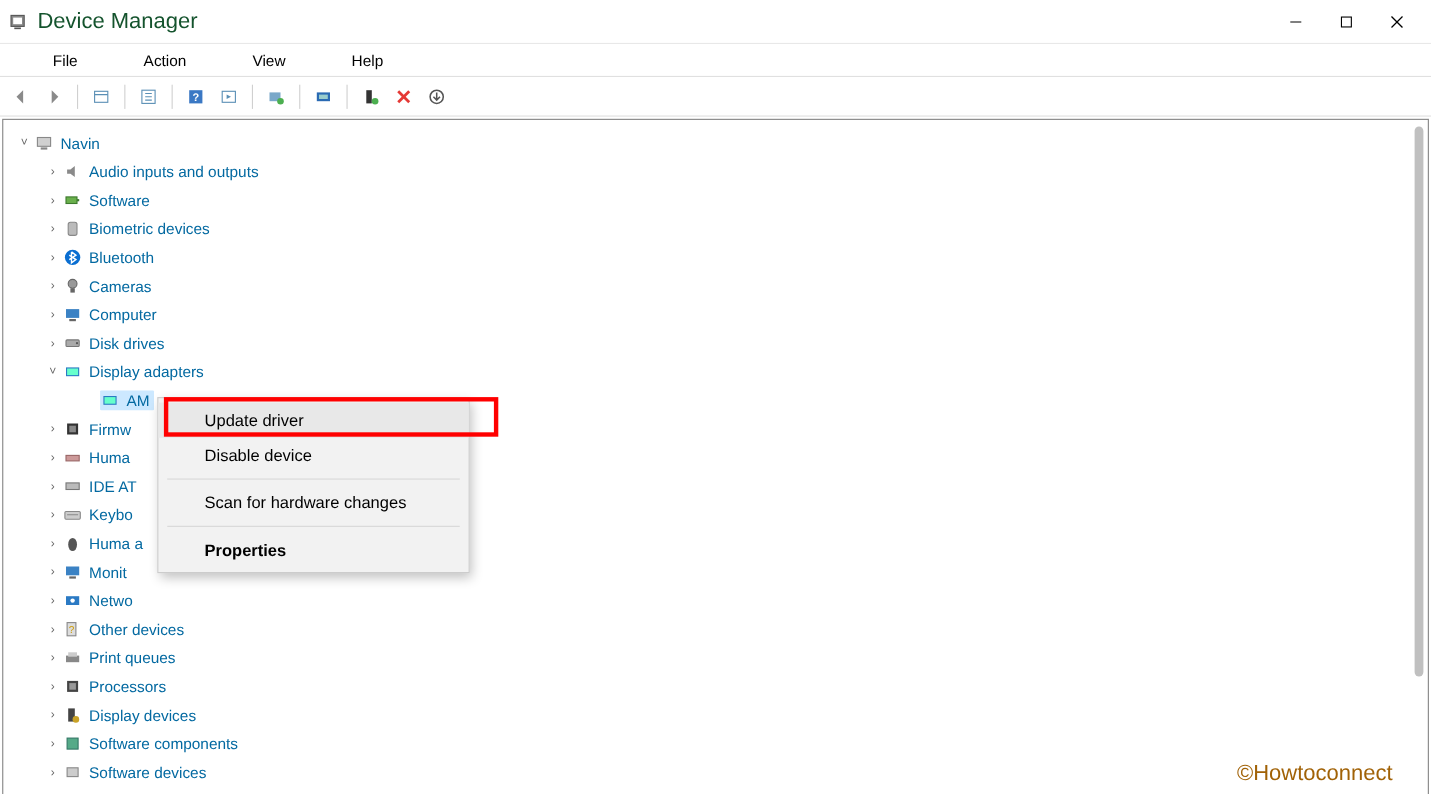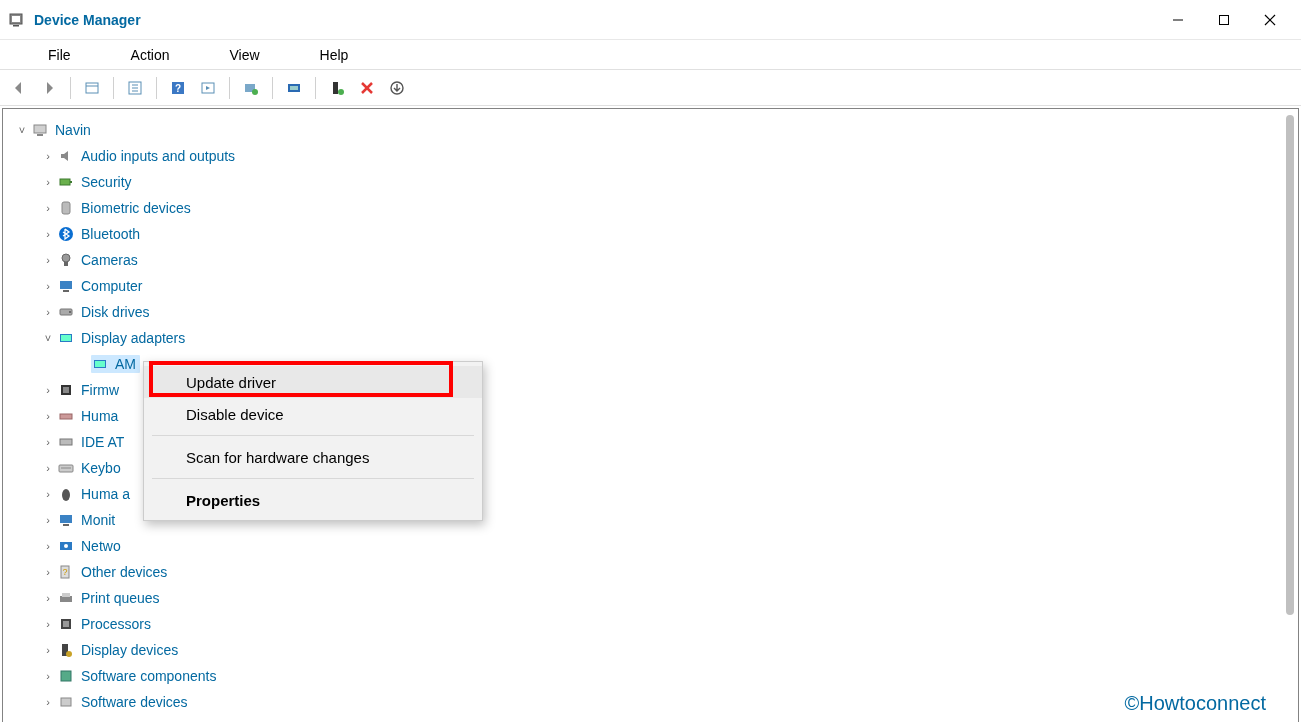--- a/index.html
+++ b/index.html
@@ -1,46 +1,46 @@
 <!DOCTYPE html>
 <html><head>
 <meta charset="utf-8">
 <style>
 * { box-sizing: border-box; margin: 0; padding: 0; }
 body { font-family: "Segoe UI", Tahoma, sans-serif; font-size: 13px; background: #fff; width: 1301px; height: 722px; overflow: hidden; position: relative; }
 .titlebar { display: flex; align-items: center; height: 40px; padding: 0 8px; border-bottom: 1px solid #e8e8e8; }
 .titlebar .app-icon { width: 16px; height: 16px; margin-right: 10px; display:inline-flex; align-items:center; justify-content:center;}
-.titlebar .title { font-size: 14px; color: #0369a1; font-weight: bold; }
+.titlebar .title { font-size: 20px; color: #14532d; }
 .titlebar .win-controls { margin-left: auto; display: flex; gap: 0; }
 .win-btn { width: 46px; height: 32px; display: flex; align-items: center; justify-content: center; background: transparent; border: none; cursor: pointer; }
 .win-btn svg { width: 12px; height: 12px; }
 .menubar { display: flex; align-items: center; height: 30px; padding: 0 8px; gap: 16px; border-bottom: 1px solid #e0e0e0; font-size: 14px; }
 .menubar .menu-item { cursor: pointer; padding: 2px 4px; margin-left: 36px; }
 .toolbar { display: flex; align-items: center; height: 36px; padding: 0 6px; gap: 4px; border-bottom: 1px solid #e0e0e0; }
 .toolbar .tbtn { width: 26px; height: 26px; display: flex; align-items: center; justify-content: center; border: none; background: transparent; cursor: pointer; border-radius: 2px; }
 .toolbar .sep { width: 1px; height: 22px; background: #d0d0d0; margin: 0 4px; }
 .content { position: relative; height: calc(722px - 40px - 30px - 36px); border: 1px solid #838383; margin: 2px; overflow: hidden; }
 .tree { padding: 8px 0 8px 4px; overflow-y: auto; height: 100%; }
 .tree-node { display: flex; align-items: center; height: 26px; font-size: 14px; cursor: pointer; white-space: nowrap; }
 .tree-node .expander { width: 14px; text-align: center; color: #666; font-size: 11px; margin-right: 2px; user-select:none;}
 .tree-node .node-icon { width: 18px; height: 18px; margin-right: 6px; display: inline-flex; align-items: center; justify-content: center; flex-shrink:0;}
 .tree-node .label { color: #0369a1; }
 .lvl0 { padding-left: 8px; }
 .lvl1 { padding-left: 34px; }
 .lvl2 { padding-left: 84px; }
 .selected-device { background: #cce8ff; display: inline-block; padding: 0 4px 0 0; border-radius: 1px;}
-.context-menu { position: absolute; left: 140px; top: 252px; width: 340px; background: #f2f2f2; border: 1px solid #cccccc; box-shadow: 2px 4px 10px rgba(0,0,0,0.25); padding: 4px 0; z-index: 10; }
+.context-menu { position: absolute; left: 140px; top: 252px; width: 284px; background: #f2f2f2; border: 1px solid #cccccc; box-shadow: 2px 4px 10px rgba(0,0,0,0.25); padding: 4px 0; z-index: 10; }
 .context-menu .cm-item { height: 32px; display: flex; align-items: center; padding: 0 18px 0 42px; font-size: 15px; cursor: pointer; position: relative; }
 .context-menu .cm-item.hovered { background: #e8e8e8; }
 .context-menu .cm-sep { height: 1px; background: #d8d8d8; margin: 5px 8px; }
 .context-menu .cm-item.bold { font-weight: 600; }
 .highlight-box { position: absolute; left: 146px; top: 252px; width: 304px; height: 36px; border: 4px solid #ff0000; z-index: 20; pointer-events: none; }
 .scrollbar { position: absolute; right: 2px; top: 0; width: 14px; height: 100%; }
 .scrollbar .thumb { position: absolute; top: 6px; right: 2px; width: 8px; height: 500px; background: #c0c0c0; border-radius: 4px; }
-.watermark { position: absolute; right: 32px; bottom: 8px; font-size: 20px; color: #0369a1; z-index:1;}
+.watermark { position: absolute; right: 32px; bottom: 8px; font-size: 20px; color: #a16207; z-index:1;}
 .ico { width:16px; height:16px; }
 </style>
 </head>
 <body>
 
 <div class="titlebar">
   <span class="app-icon">
     <svg class="ico" viewBox="0 0 16 16">
         <rect x="2" y="2" width="12" height="10" fill="#888" stroke="#555"></rect>
         <rect x="4" y="4" width="8" height="6" fill="#fff"></rect>
@@ -175,21 +175,21 @@
     </div>
 
     <div class="tree-node lvl1">
       <span class="expander">›</span>
       <span class="node-icon">
           <svg class="ico" viewBox="0 0 16 16">
             <rect x="2" y="5" width="10" height="6" fill="#6ab04c" stroke="#3d7a2e"></rect>
             <rect x="12" y="7" width="2" height="2" fill="#3d7a2e"></rect>
           </svg>
         </span>
-      <span class="label">Security</span>
+      <span class="label">Software</span>
     </div>
 
     <div class="tree-node lvl1">
       <span class="expander">›</span>
       <span class="node-icon">
           <svg class="ico" viewBox="0 0 16 16">
             <rect x="4" y="2" width="8" height="12" rx="2" fill="#bbb" stroke="#888"></rect>
           </svg>
         </span>
       <span class="label">Biometric devices</span>

